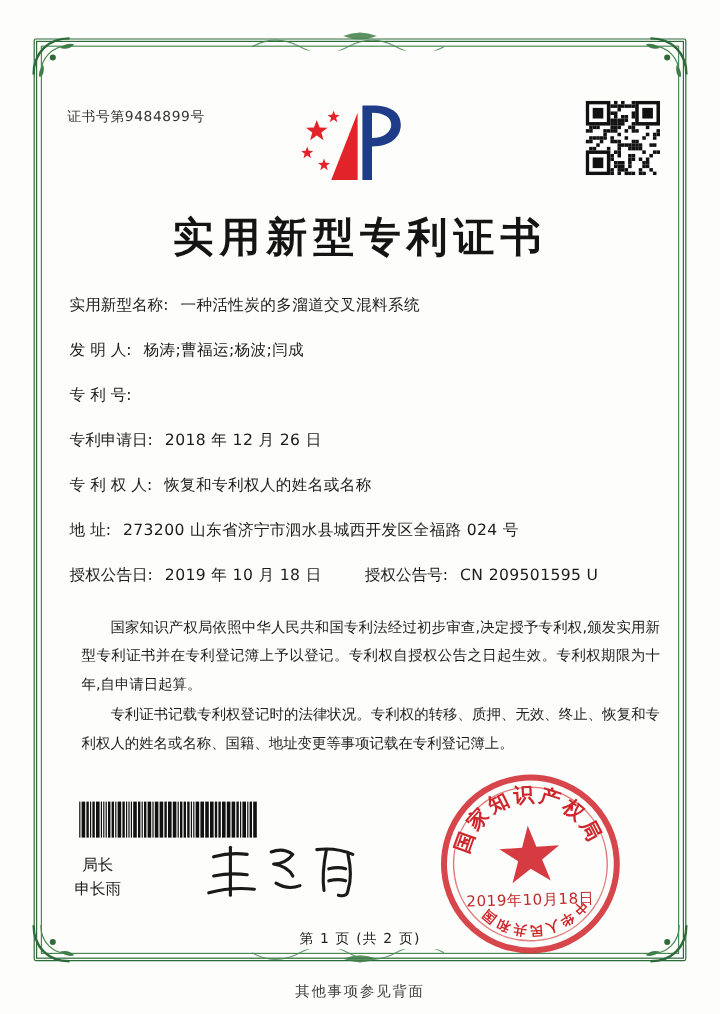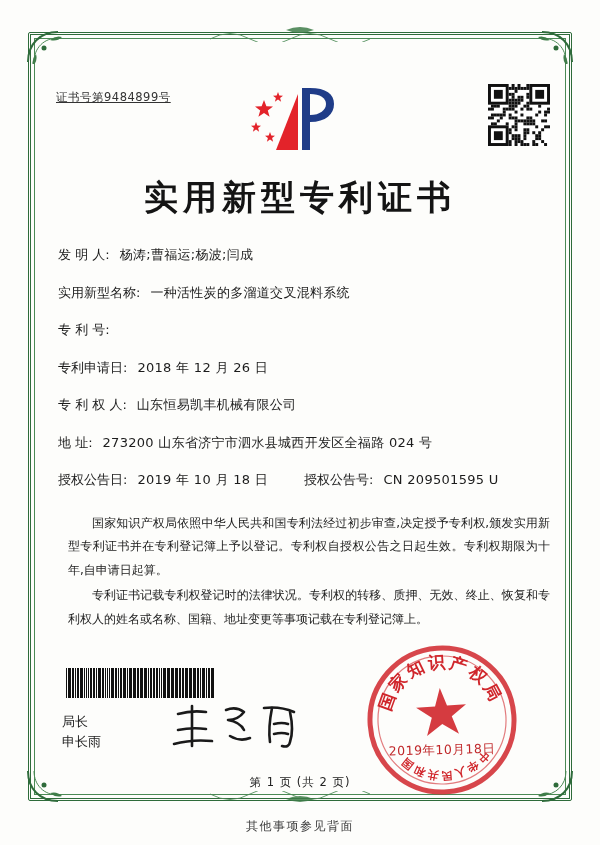--- a/index.html
+++ b/index.html
@@ -64,21 +64,20 @@
 
   
   .cert-no {
     position: absolute;
     left: 56px;
     top: 90px;
     font-size: 11.5px;
     letter-spacing: .5px;
     color: #333;
     font-family: "DejaVu Sans", "Liberation Sans", sans-serif;
-    text-decoration: underline;
   }
   .qr {
     position: absolute;
     right: 50px;
     top: 84px;
     width: 62px;
     height: 62px;
   }
 
   
@@ -171,20 +170,21 @@
   }
 
   
   .sig-label {
     position: absolute;
     left: 62px;
     top: 712px;
     font-size: 13px;
     line-height: 1.55;
     color: #1c1c1c;
+    text-align: center;
   }
   .sig-hand {
     position: absolute;
     left: 168px;
     top: 700px;
     width: 150px;
     height: 52px;
   }
 
   
@@ -443,41 +443,41 @@
         <polygon points="30,50 31.3,53.6 35,53.8 32.1,56.1 33.1,59.8 30,57.6 26.9,59.8 27.9,56.1 25,53.8 28.7,53.6"></polygon>
       </g>
     </svg>
   </div>
 
   <div class="title">实用新型专利证书</div>
 
   <div class="fields">
 
     <div class="field-row">
+      <span class="field-label">实用新型名称:</span>
+      <span class="field-value">一种活性炭的多溜道交叉混料系统</span>
+    </div>
+
+    <div class="field-row">
       <span class="field-label">发 明 人:</span>
       <span class="field-value">杨涛;曹福运;杨波;闫成</span>
-    </div>
-
-    <div class="field-row">
-      <span class="field-label">实用新型名称:</span>
-      <span class="field-value">一种活性炭的多溜道交叉混料系统</span>
     </div>
 
     <div class="field-row">
       <span class="field-label">专 利 号:</span>
     </div>
 
     <div class="field-row">
       <span class="field-label">专利申请日:</span>
       <span class="field-value">2018 年 12 月 26 日</span>
     </div>
 
     <div class="field-row">
       <span class="field-label">专 利 权 人:</span>
-      <span class="field-value">山东恒易凯丰机械有限公司</span>
+      <span class="field-value">恢复和专利权人的姓名或名称</span>
     </div>
 
     <div class="field-row">
       <span class="field-label">地 址:</span>
       <span class="field-value">273200 山东省济宁市泗水县城西开发区全福路 024 号</span>
     </div>
 
     <div class="field-row pair">
       <span class="field-label">授权公告日:</span>
       <span class="field-value">2019 年 10 月 18 日</span>

